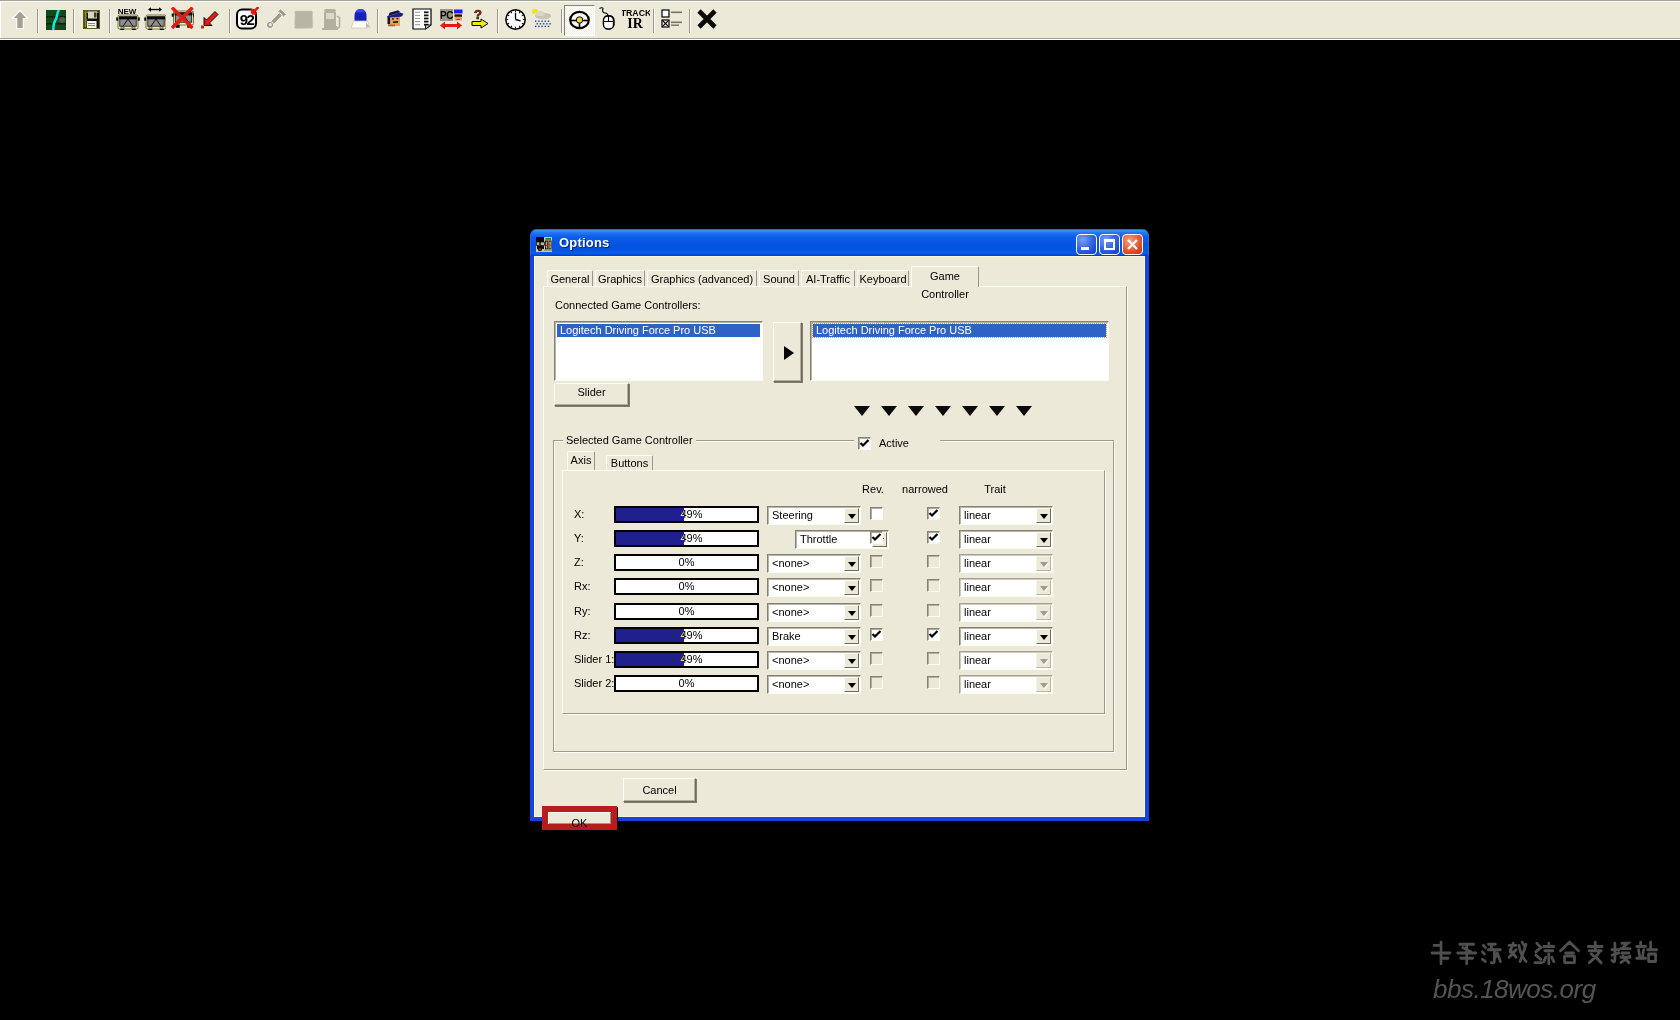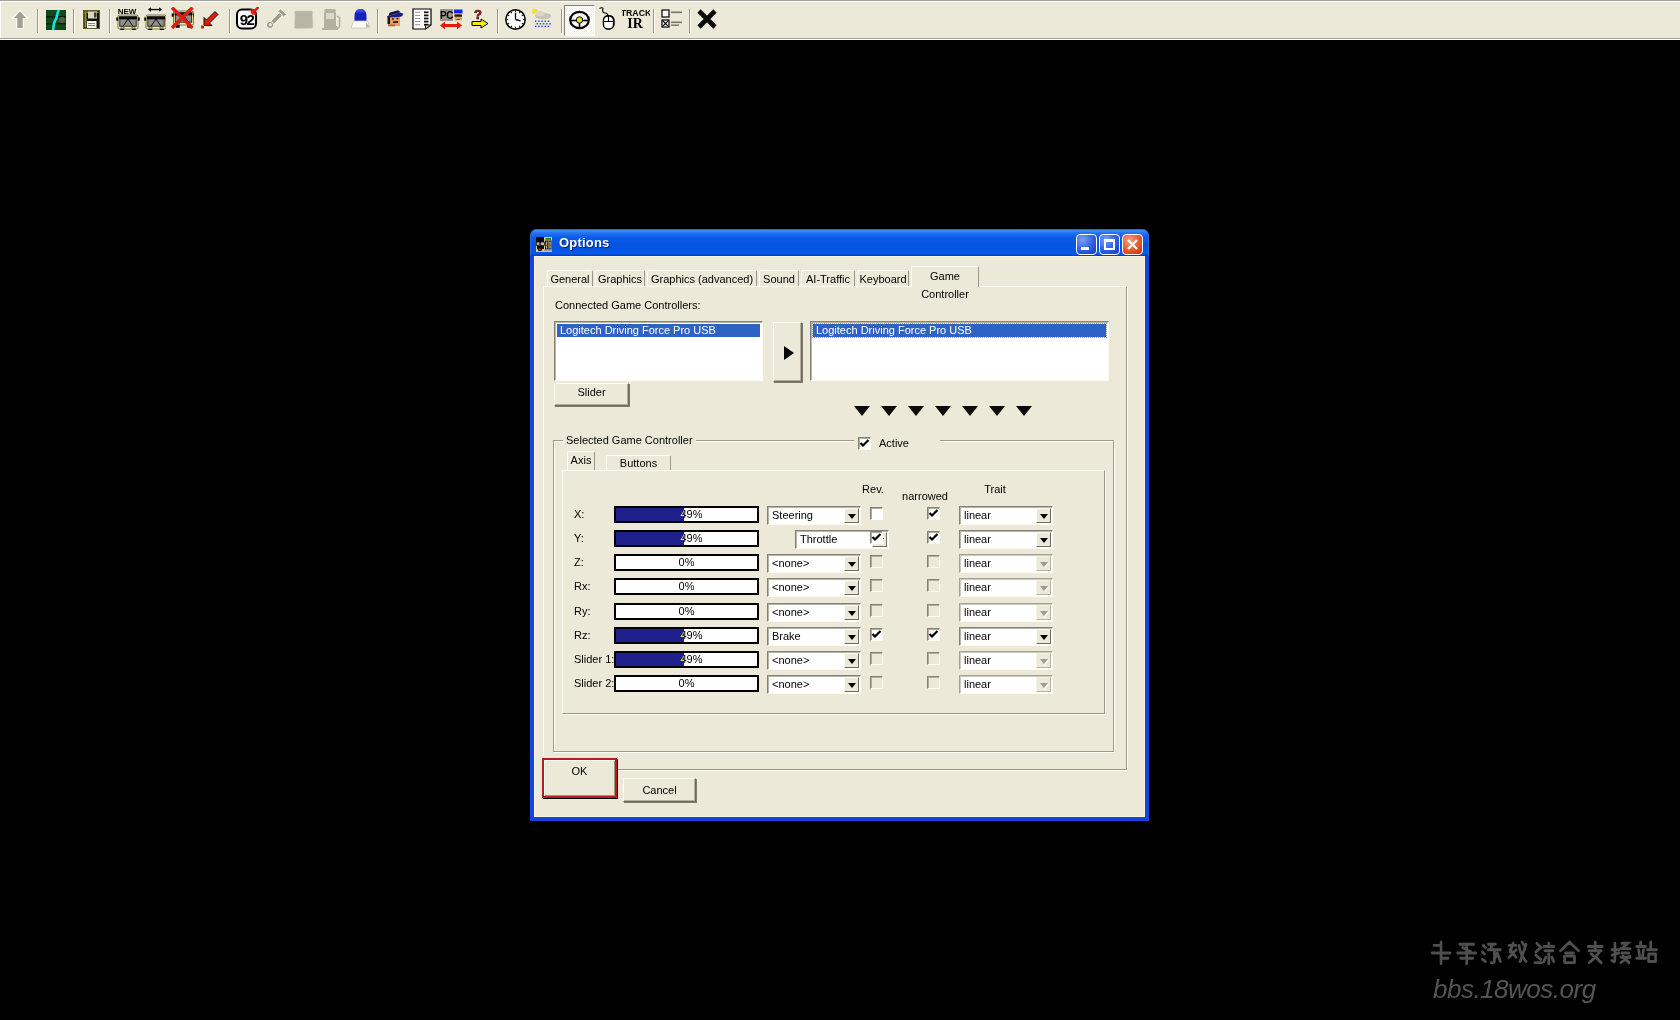--- a/index.html
+++ b/index.html
@@ -345,25 +345,25 @@
     <div class="lbl" style="left:29px;top:178px;background:#ece9d8;padding:0 3px;">Selected Game Controller</div>
     <div style="position:absolute;left:320px;top:177px;width:86px;height:17px;background:#ece9d8;"></div>
     <div class="cb" style="left:324px;top:181px;">
       <svg width="11" height="11" viewBox="0 0 11 11" style="position:absolute;left:0px;top:0px;">
           <path d="M1.5 5 L4 7.5 L9.5 2" fill="none" stroke="#000" stroke-width="2.2"></path>
         </svg>
     </div>
     <div class="lbl" style="left:345px;top:181px;">Active</div>
 
     <div class="tab" style="left:33px;top:195px;width:28px;height:19px;line-height:17px;z-index:3;">Axis</div>
-    <div class="tab" style="left:72px;top:199px;width:65px;height:15px;line-height:14px;">Buttons</div>
+    <div class="tab" style="left:72px;top:199px;width:47px;height:15px;line-height:14px;">Buttons</div>
     <div style="position:absolute;left:28px;top:214px;width:543px;height:244px;background:#ece9d8;border:1px solid #9c9889;border-top-color:#fffef8;border-left-color:#fffef8;box-shadow:1px 1px 0 #fffef8;"></div>
 
     <div class="lbl" style="left:339px;top:227px;transform:translateX(-50%);">Rev.</div>
-    <div class="lbl" style="left:391px;top:234px;transform:translateX(-50%);text-align:right;">narrowed</div>
+    <div class="lbl" style="left:391px;top:227px;transform:translateX(-50%);text-align:right;">narrowed</div>
     <div class="lbl" style="left:461px;top:227px;transform:translateX(-50%);">Trait</div>
 
     <div id="rows">
     <div class="lbl" style="left:40px;top:252px;">X:</div>
     <div class="pbar" style="left:80px;top:250px;">
           <div class="pfill" style="width:68px;"></div>
           <div class="ptxt" style="left:5px;">49%</div>
           <div class="pclip" style="width:68px;">
             <div class="ptxt" style="left:5px;">49%</div>
           </div>
@@ -535,21 +535,21 @@
     <div class="cb dis" style="left:336px;top:420px;"></div>
     <div class="cb dis" style="left:393px;top:420px;"></div>
     <div class="combo dis2" style="left:425px;top:419px;">
           <div class="txt">linear</div>
           <div class="dd">
             <div class="arr"></div>
           </div>
         </div>
     </div>
 
-    <div class="btn" style="position:absolute;left:8px;top:502px;width:75px;height:40px;line-height:22px;border:2px solid #b91c1c;box-shadow:inset 1px 1px 0 #fffef8, inset -1px -1px 0 #9c9889, 1px 1px 0 #000;">OK</div>
+    <div class="btn" style="position:absolute;left:8px;top:550px;width:75px;height:24px;line-height:22px;border:6px solid #b91c1c;box-shadow:inset 1px 1px 0 #fffef8, inset -1px -1px 0 #9c9889, 1px 1px 0 #000;">OK</div>
     <div class="btn" style="position:absolute;left:89px;top:522px;width:73px;height:24px;line-height:22px;">Cancel</div>
   </div>
 </div>
 <div id="wm1"><svg width="236" height="28" viewBox="0 0 236 26" preserveAspectRatio="none">
       <path d="M12 2 V22 M3 12 H21 M12 17 H19 M5 5 H12" transform="translate(0.0,0)" fill="none" stroke="#4f4f4f" stroke-width="2.7" stroke-linecap="round"></path>
       <path d="M5 4 H19 M12 4 V22 M3 12 H21 M6 17 H18 M8 7 L16 11" transform="translate(25.7,0)" fill="none" stroke="#4f4f4f" stroke-width="2.7" stroke-linecap="round"></path>
       <path d="M3 5 L5 7 M2 11 L4 13 M2 18 L5 20 M8 4 H15 M11 4 V9 M8 9 H20 M14 9 V19 Q14 22 11 21 M17 12 L20 20 M17 12 L15 16" transform="translate(51.4,0)" fill="none" stroke="#4f4f4f" stroke-width="2.7" stroke-linecap="round"></path>
       <path d="M3 5 H10 M7 3 L4 11 M3 16 L10 9 M4 9 L10 16 M13 5 Q14 14 20 20 M20 4 L14 20 M16 2 L18 5" transform="translate(77.1,0)" fill="none" stroke="#4f4f4f" stroke-width="2.7" stroke-linecap="round"></path>
       <path d="M5 3 L9 7 L4 11 M4 14 L9 18 M3 21 H10 M12 6 H22 M17 3 V6 M13 10 H21 M17 13 V22 M14 16 L12 20 M20 16 L22 20" transform="translate(102.8,0)" fill="none" stroke="#4f4f4f" stroke-width="2.7" stroke-linecap="round"></path>
       <path d="M12 2 L3 10 M12 2 L21 10 M8 12 H16 M7 15 H17 M7 15 V21 M17 15 V21 M7 21 H17" transform="translate(128.5,0)" fill="none" stroke="#4f4f4f" stroke-width="2.7" stroke-linecap="round"></path>

